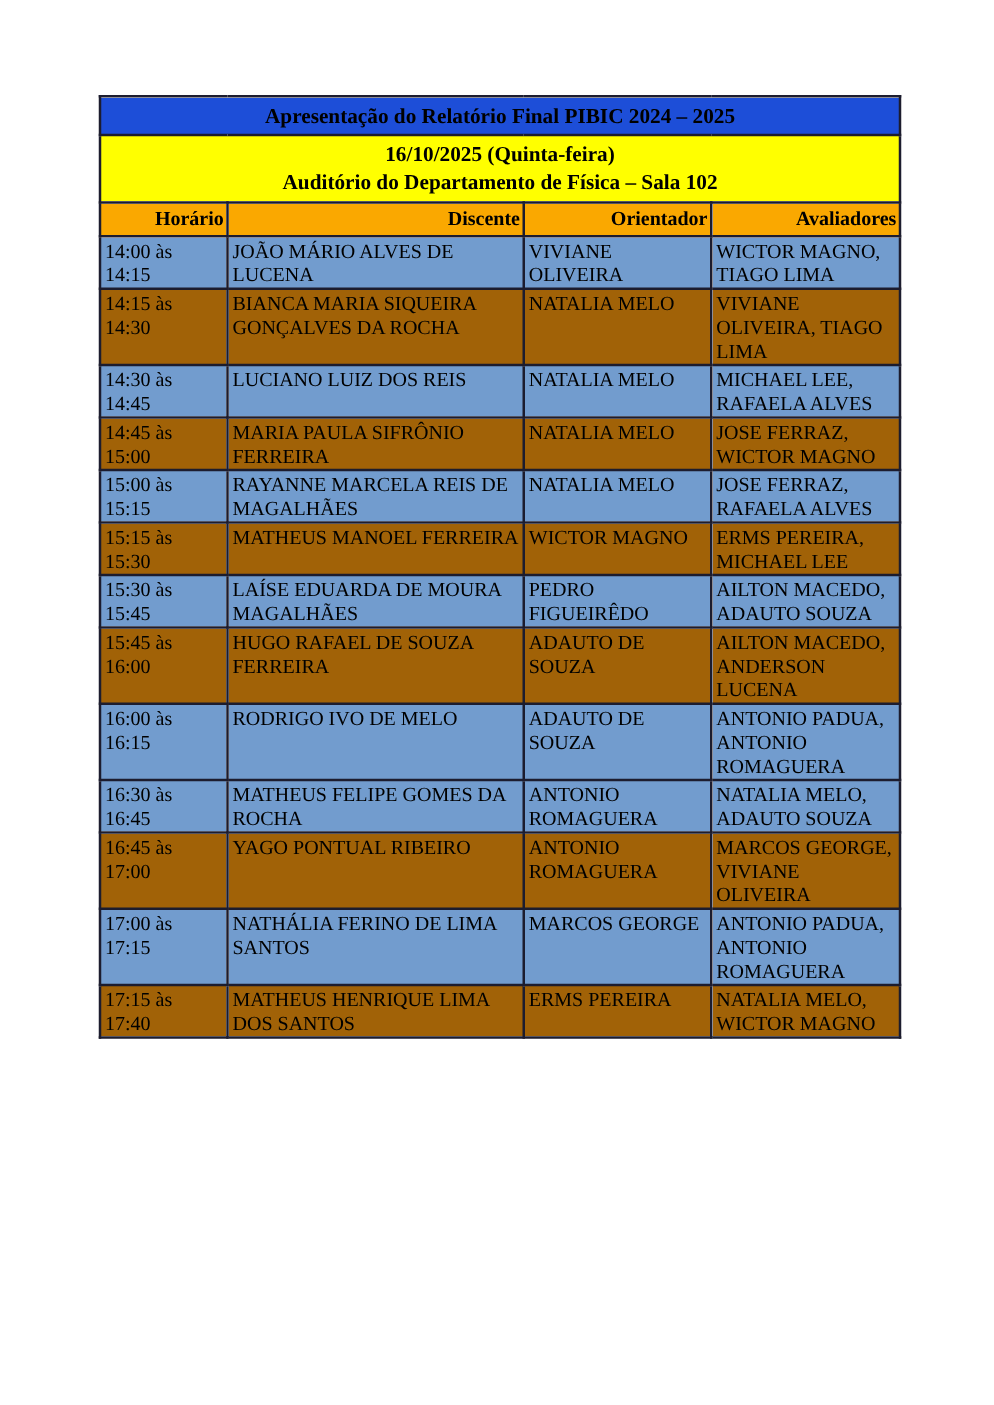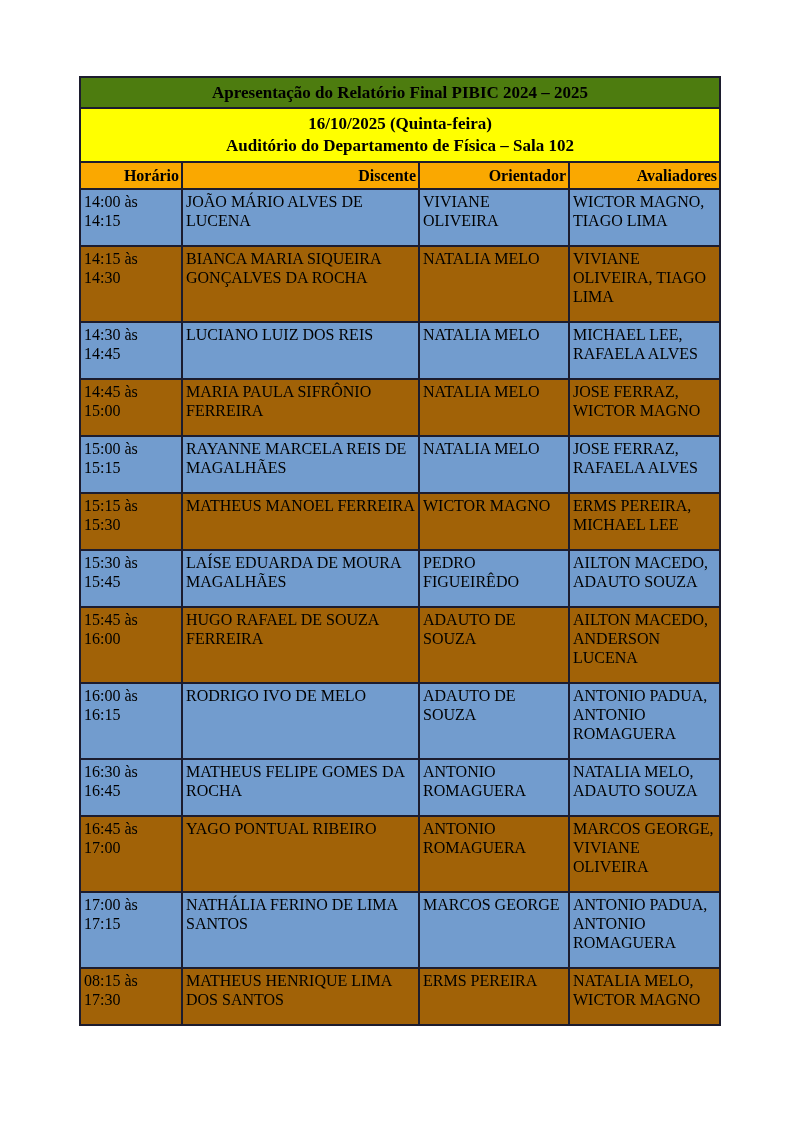--- a/index.html
+++ b/index.html
@@ -5,33 +5,33 @@
   html,body{margin:0;padding:0;}
   body{
     width:795px;height:1124px;background:#ffffff;
     font-family:"Liberation Serif", serif;color:#000000;
     position:relative;overflow:hidden;
   }
   .page{position:absolute;left:79px;top:76px;}
   table{border-collapse:collapse;width:640px;table-layout:fixed;}
   th,td{border:2px solid #1c1c2e;overflow:hidden;}
   th.title-cell{
-    background:#4d7c0f;font-weight:bold;font-size:17px;
+    background:#1d4ed8;font-weight:bold;font-size:17px;
     text-align:center;padding:4px 2px;line-height:21px;
   }
   th.subtitle-cell{
     background:#ffff00;font-weight:bold;font-size:17px;
     text-align:center;padding:4px 2px;line-height:22px;
   }
   tr.cols th{
     background:#faa800;font-weight:bold;font-size:16px;
     text-align:right;padding:3px 2px;line-height:19px;
   }
   td{
-    font-size:16px;line-height:19px;padding:2px 3px 15px 3px;
+    font-size:16px;line-height:19px;padding:2px 3px 0 3px;
     vertical-align:top;text-align:left;word-wrap:break-word;
   }
   tr.blue td{background:#729cce;}
   tr.pink td{background:#a16207;}
 </style>
 </head>
 <body>
 
 <div class="page">
   <table>
@@ -125,20 +125,20 @@
           <td>ANTONIO ROMAGUERA</td>
           <td>MARCOS GEORGE, VIVIANE OLIVEIRA</td>
         </tr>
         <tr class="blue">
           <td>17:00 às 17:15</td>
           <td>NATHÁLIA FERINO DE LIMA SANTOS</td>
           <td>MARCOS GEORGE</td>
           <td>ANTONIO PADUA, ANTONIO ROMAGUERA</td>
         </tr>
         <tr class="pink">
-          <td>08:15 às 17:30</td>
+          <td>17:15 às 17:40</td>
           <td>MATHEUS HENRIQUE LIMA DOS SANTOS</td>
           <td>ERMS PEREIRA</td>
           <td>NATALIA MELO, WICTOR MAGNO</td>
         </tr>
       </tbody>
   </table>
 </div>
 
 </body></html>

